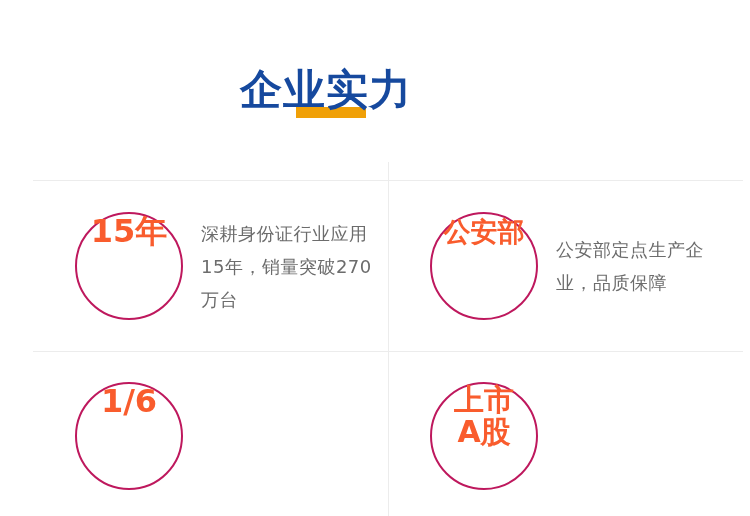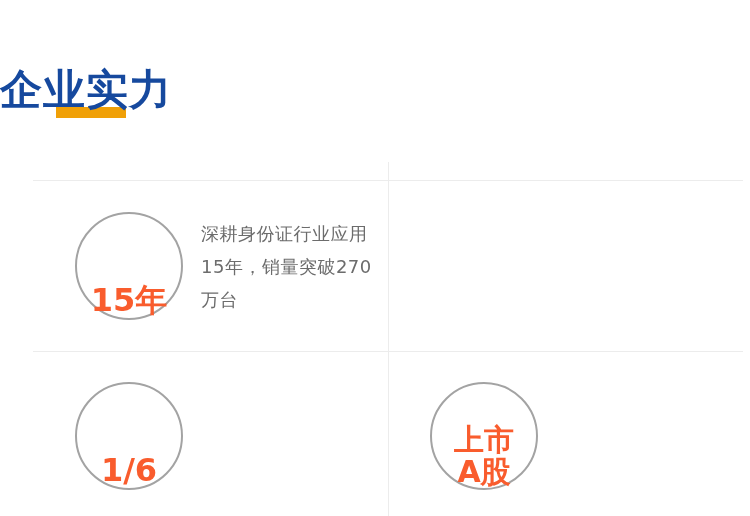--- a/index.html
+++ b/index.html
@@ -20,20 +20,21 @@
     height: 516px;
     background: #ffffff;
   }
 
   
   .title-wrap {
     position: absolute;
     left: 0;
     top: 62px;
     width: 652px;
+    text-align: center;
     height: 60px;
   }
   .title {
     position: relative;
     display: inline-block;
     font-size: 42px;
     line-height: 56px;
     font-weight: bold;
     color: #16499e;
     letter-spacing: 1px;
@@ -90,26 +91,26 @@
   .cell-0 { left: 0px;   top: 0px;   }
   .cell-1 { left: 355px; top: 0px;   }
   .cell-2 { left: 0px;   top: 170px; }
   .cell-3 { left: 355px; top: 170px; }
 
   .badge {
     flex: 0 0 auto;
     width: 108px;
     height: 108px;
     margin-left: 42px;
-    border: 2px solid #a3a3a3;
+    border: 2px solid #be185d;
     border-radius: 50%;
     display: flex;
     flex-direction: column;
     align-items: center;
-    justify-content: flex-end;
+    justify-content: flex-start;
     box-sizing: border-box;
   }
   .badge-line {
     color: #f95c2d;
     font-weight: bold;
     font-size: 32px;
     line-height: 35px;
     letter-spacing: 0px;
     white-space: nowrap;
     font-family: "DejaVu Sans", "Liberation Sans", sans-serif;
@@ -149,20 +150,26 @@
     <div class="grid-hline"></div>
     <div class="grid-vline"></div>
 
     <div class="cell cell-0">
       <div class="badge">
         <div class="badge-line">15年</div>
       </div>
       <div class="desc">深耕身份证行业应用15年，销量突破270万台</div>
     </div>
 
+    <div class="cell cell-1">
+      <div class="badge wide">
+        <div class="badge-line">公安部</div>
+      </div>
+      <div class="desc">公安部定点生产企业，品质保障</div>
+    </div>
 
     <div class="cell cell-2">
       <div class="badge">
         <div class="badge-line">1/6</div>
       </div>
     </div>
 
     <div class="cell cell-3">
       <div class="badge two-line">
         <div class="badge-line">上市</div>

